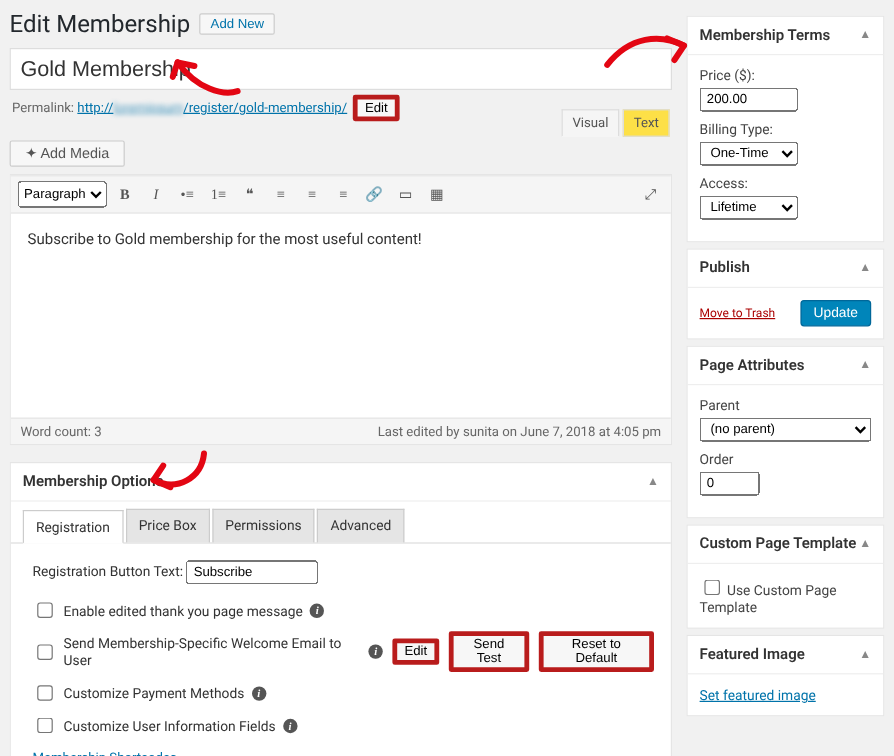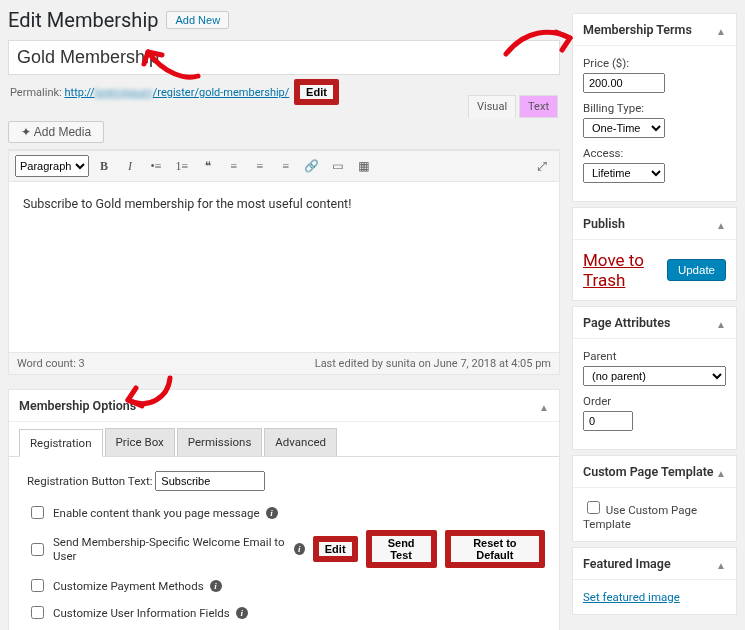--- a/index.html
+++ b/index.html
@@ -22,33 +22,33 @@
     margin-left: 8px; font-size: 11px; background: #f7f7f7; border: 1px solid #ccc;
     color: #0073aa; padding: 2px 8px; cursor: pointer; border-radius: 2px;
   }
   .title-input {
     width: 100%; font-size: 18px; padding: 4px 8px; background: #fff; border: 1px solid #ddd;
     line-height: 1.4; color: #333;
   }
   .permalink-row { font-size: 11px; color: #666; padding: 4px 2px 10px 2px; }
   .permalink-row a { color: #0073aa; text-decoration: underline; }
   .small-btn {
-    font-size: 11px; background: #f7f7f7; border: 6px solid #b91c1c; padding: 1px 6px;
-    cursor: pointer; border-radius: 2px; margin-left: 2px; font-weight: bold;
+    font-size: 11px; background: #f7f7f7; border: 4px solid #b91c1c; padding: 1px 6px;
+    cursor: pointer; border-radius: 2px; margin-left: 2px;
   }
   .editor-box { background: #fff; border: 1px solid #e5e5e5; }
   .media-row { padding: 6px 0 6px 0; }
   .media-btn {
     background: #f7f7f7; border: 1px solid #ccc; padding: 3px 12px; font-size: 12px;
     cursor: pointer; border-radius: 2px; color: #555;
   }
   .edtabs { float: right; margin-top: -26px; margin-right: 2px; }
   .edtab {
     display: inline-block; padding: 4px 8px; font-size: 11px; color: #555;
-    border: 1px solid #ddd; background: #f0abfc; cursor: pointer;
+    border: 1px solid #ddd; background: #fde047; cursor: pointer;
   }
   .edtab.active { background: #f5f5f5; border-bottom-color: #f5f5f5; }
   .toolbar {
     background: #f5f5f5; border: 1px solid #e5e5e5; border-left: 0; border-right: 0;
     padding: 4px 6px; display: flex; align-items: center; gap: 4px;
   }
   .tb-select { font-size: 11px; height: 22px; }
   .tb-btn {
     width: 22px; height: 22px; display: inline-flex; align-items: center; justify-content: center;
     cursor: pointer; color: #555; font-family: Georgia, serif;
@@ -57,21 +57,21 @@
   .ed-footer {
     border-top: 1px solid #e5e5e5; background: #f5f5f5; padding: 4px 8px;
     font-size: 11px; color: #666; display: flex; justify-content: space-between;
   }
 
   .postbox {
     background: #fff; border: 1px solid #e5e5e5; margin: 14px 0 0 0;
   }
   .postbox-header {
     padding: 8px 10px; font-size: 12.5px; font-weight: 600; border-bottom: 1px solid #eee;
-    display: flex; justify-content: space-between; align-items: flex-end; cursor: pointer;
+    display: flex; justify-content: space-between; align-items: center; cursor: pointer;
   }
   .postbox-header .toggle { font-size: 10px; color: #888; }
   .postbox-body { padding: 10px; font-size: 11.5px; color: #444; }
 
   .mo-tabs { border-bottom: 1px solid #ddd; display: flex; padding: 0 0 0 10px; margin-top: 2px; }
   .mo-tab {
     padding: 6px 10px; background: #e5e5e5; border: 1px solid #ccc; border-bottom: none;
     font-size: 11.5px; cursor: pointer; margin-right: 2px; margin-top: 4px;
   }
   .mo-tab.active { background: #fff; border-bottom: 1px solid #fff; position: relative; top: 1px; }
@@ -81,21 +81,21 @@
   .info-icon { display:inline-block; width:12px; height:12px; border-radius:50%; background:#555; color:#fff; font-size:9px; line-height:12px; text-align:center; font-weight:bold; font-style: italic; font-family: Georgia, serif; }
   .inline-input { font-size: 11px; padding: 2px 4px; width: 110px; }
 
   .side-col .postbox { margin: 5px 0 0 0; }
   .side-col .postbox:first-child { margin-top: 5px; }
   .side-body-row { margin-bottom: 8px; }
   .side-body-row label { display:block; font-size:11.5px; margin-bottom: 3px; }
   .side-input, .side-select { width: 82px; font-size: 11px; padding: 2px 4px; }
   .side-full { width: 100%; }
   .publish-row { display:flex; justify-content:space-between; align-items:center; }
-  .trash-link { color:#a00; text-decoration: underline; font-size:17px; }
+  .trash-link { color:#a00; text-decoration: underline; font-size:10px; }
   .btn-primary {
     background:#0085ba; color:#fff; border:1px solid #006799; padding:4px 10px;
     font-size:11.5px; border-radius:3px; cursor:pointer;
   }
   .feat-link { color:#0073aa; text-decoration: underline; font-size:11.5px; }
 
   
   .arrow { position:absolute; pointer-events:none; z-index:50; }
 </style>
 </head>
@@ -181,21 +181,21 @@
         <div class="mo-tab">Permissions</div>
         <div class="mo-tab">Advanced</div>
       </div>
       <div class="mo-body">
         <div style="margin-bottom:8px;">
           <span>Registration Button Text:</span>
           <input class="inline-input" type="text" value="Subscribe" style="">
         </div>
         <label>
           <input type="checkbox" style="">
-          <span>Enable content thank you page message</span>
+          <span>Enable edited thank you page message</span>
           <span class="info-icon">i</span>
         </label>
         <label>
           <input type="checkbox" style="">
           <span>Send Membership-Specific Welcome Email to User</span>
           <span class="info-icon">i</span>
           <button class="small-btn">Edit</button>
           <button class="small-btn">Send Test</button>
           <button class="small-btn">Reset to Default</button>
         </label>

